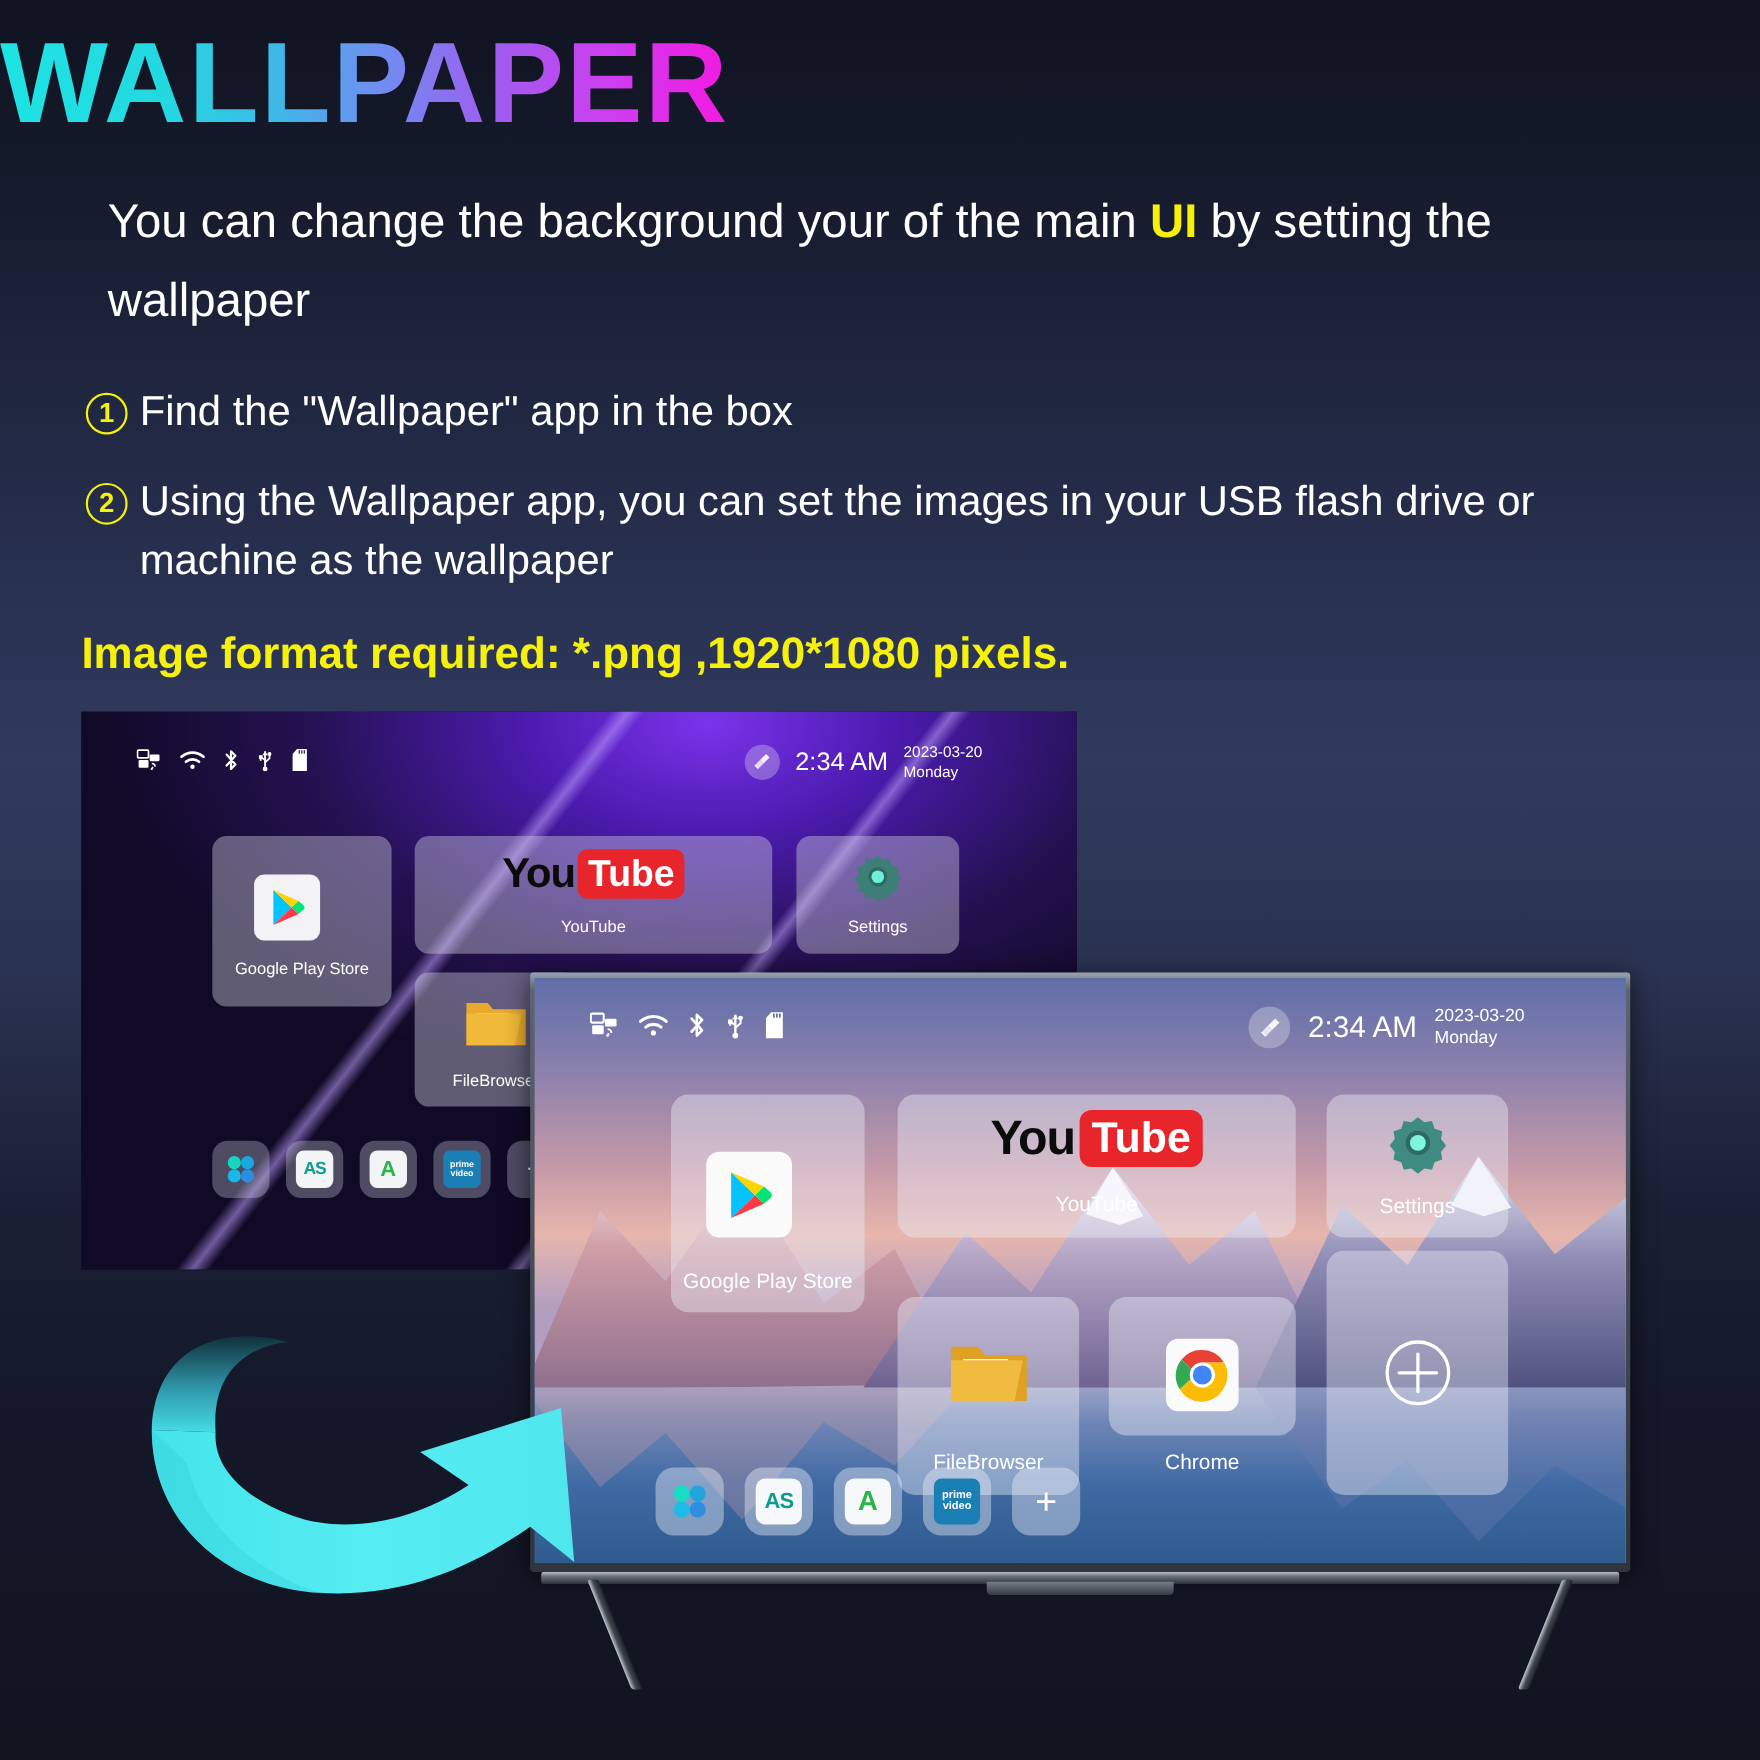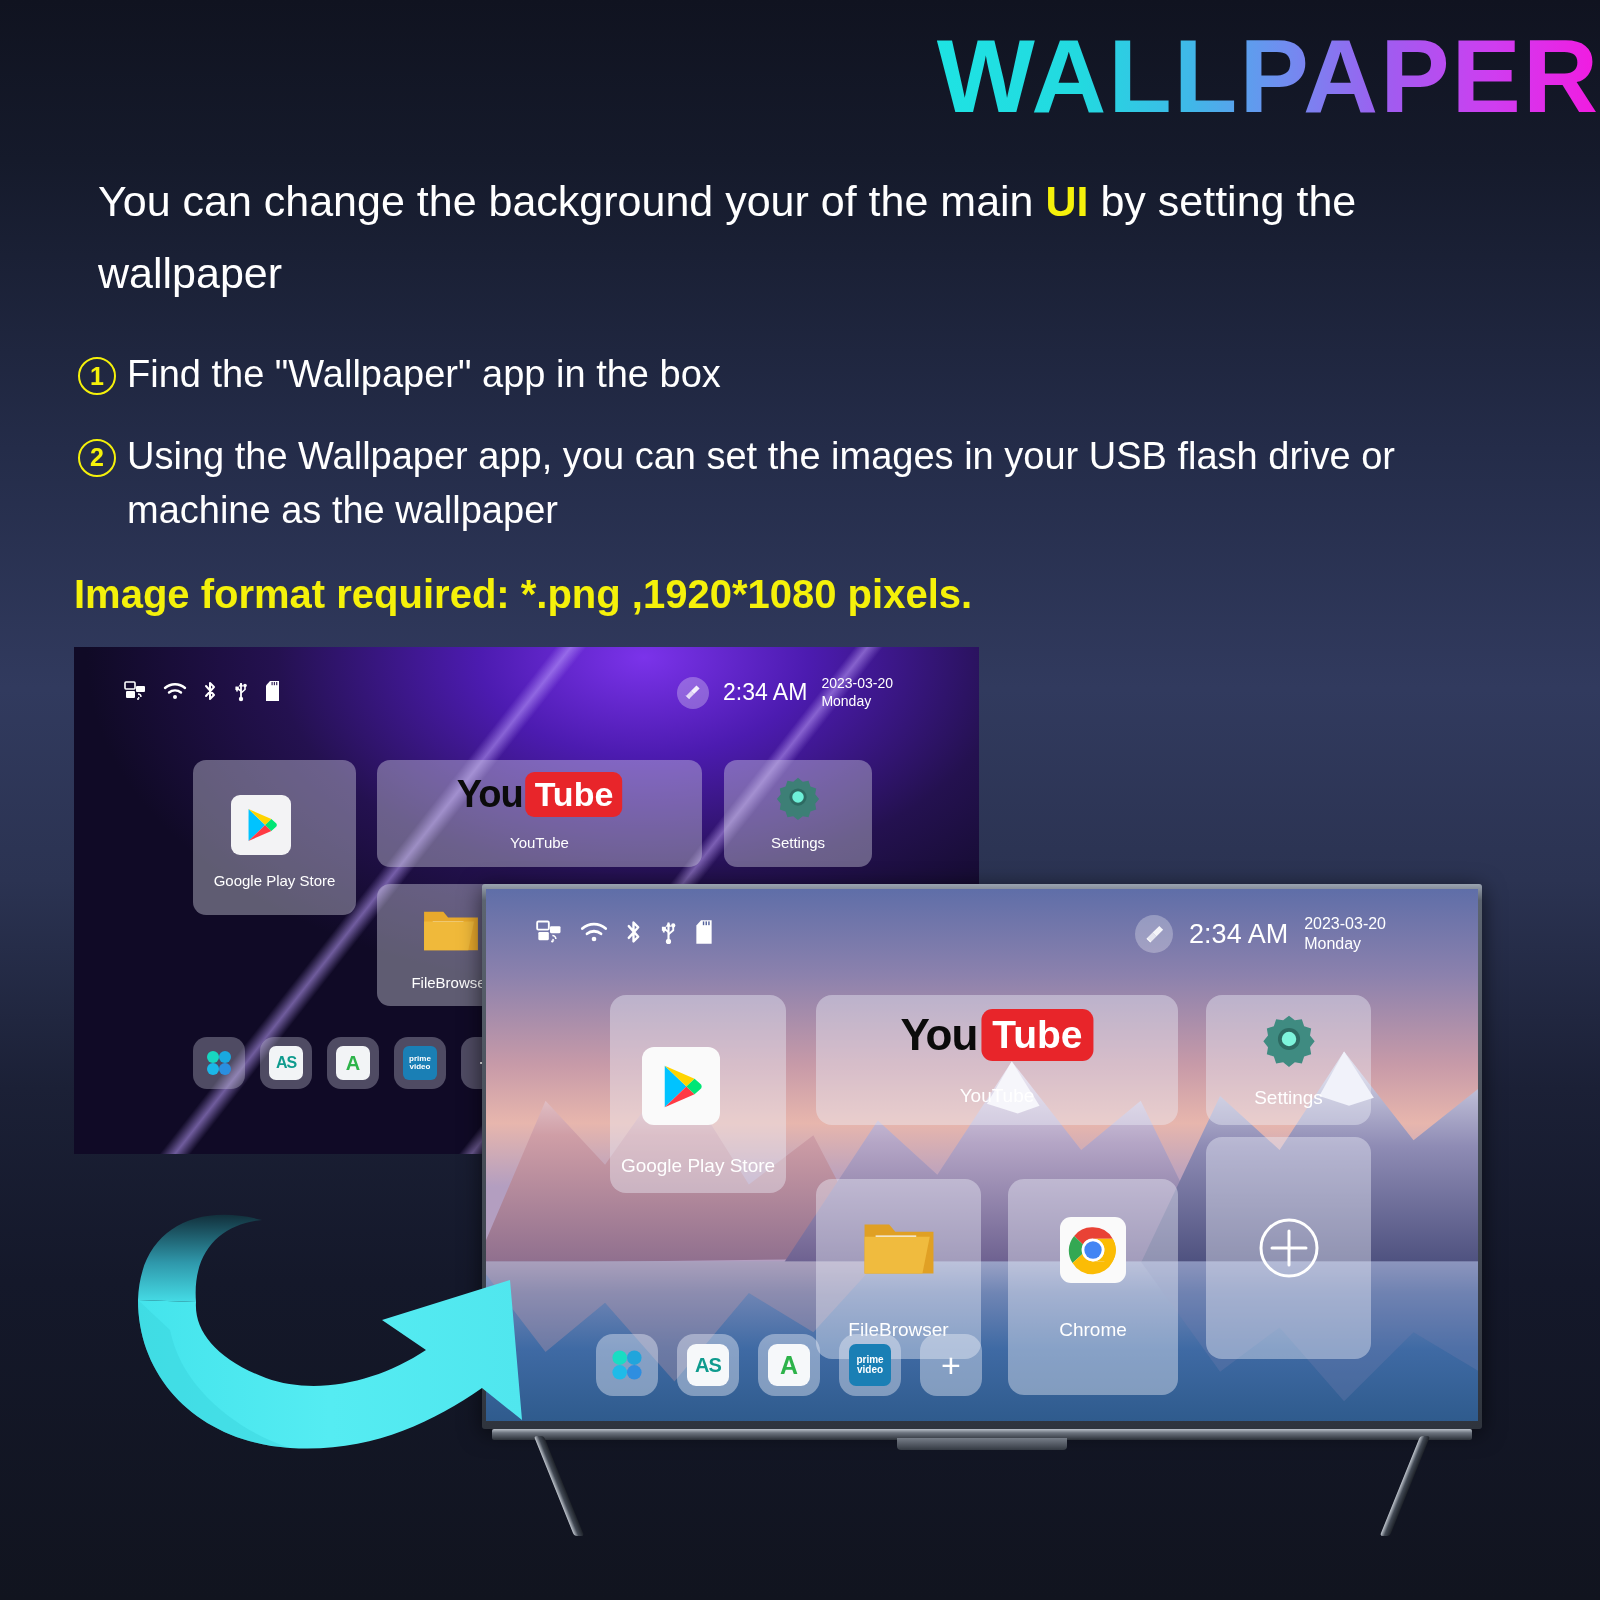--- a/index.html
+++ b/index.html
@@ -15,21 +15,21 @@
         #2b3352 55%,
         #1b2036 68%,
         #14182a 80%,
         #11141f 100%);
     position:relative;
   }
 
   
   .title{
     position:absolute; top:24px; left:0; width:100%;
-    text-align:right;
+    text-align:left;
     font-size:104px; font-weight:bold;
     letter-spacing:2px;
     line-height:1;
   }
   .title span{
     background:linear-gradient(90deg,#1ee3e3 0%, #23d9e0 22%, #3fb8e8 38%,
                #6f8ef0 52%, #a05cf0 68%, #cf3df0 84%, #f31ae0 100%);
     -webkit-background-clip:text; background-clip:text;
     -webkit-text-fill-color:transparent; color:transparent;
   }
@@ -134,21 +134,21 @@
   .tv-time{ color:#fff; font-size:27px; }
   .tv-date{ color:#fff; font-size:16px; line-height:1.28; }
 
   .gtile{ position:absolute; border-radius:16px; background:rgba(236,238,248,.42); }
   .gtile-label{ position:absolute; left:0; width:100%; text-align:center; color:#fff; font-size:19px; }
 
   .tv-t-play { left:124px; top:106px; width:176px; height:198px; }
   .tv-t-yt   { left:330px; top:106px; width:362px; height:130px; }
   .tv-t-set  { left:720px; top:106px; width:165px; height:130px; }
   .tv-t-file { left:330px; top:290px; width:165px; height:180px; }
-  .tv-t-chr  { left:522px; top:290px; width:170px; height:216px; }
+  .tv-t-chr  { left:522px; top:290px; width:170px; height:126px; }
   .tv-t-add  { left:720px; top:248px; width:165px; height:222px; }
 
   .tv-dock{ position:absolute; left:110px; bottom:25px; display:flex; gap:19px; }
   .tv-dock-item{
     width:62px; height:62px; border-radius:17px;
     background:rgba(236,238,248,.42);
     display:flex; align-items:center; justify-content:center;
   }
   .tv-dock-inner{
     width:42px; height:42px; border-radius:9px; background:#f6f8fa;

